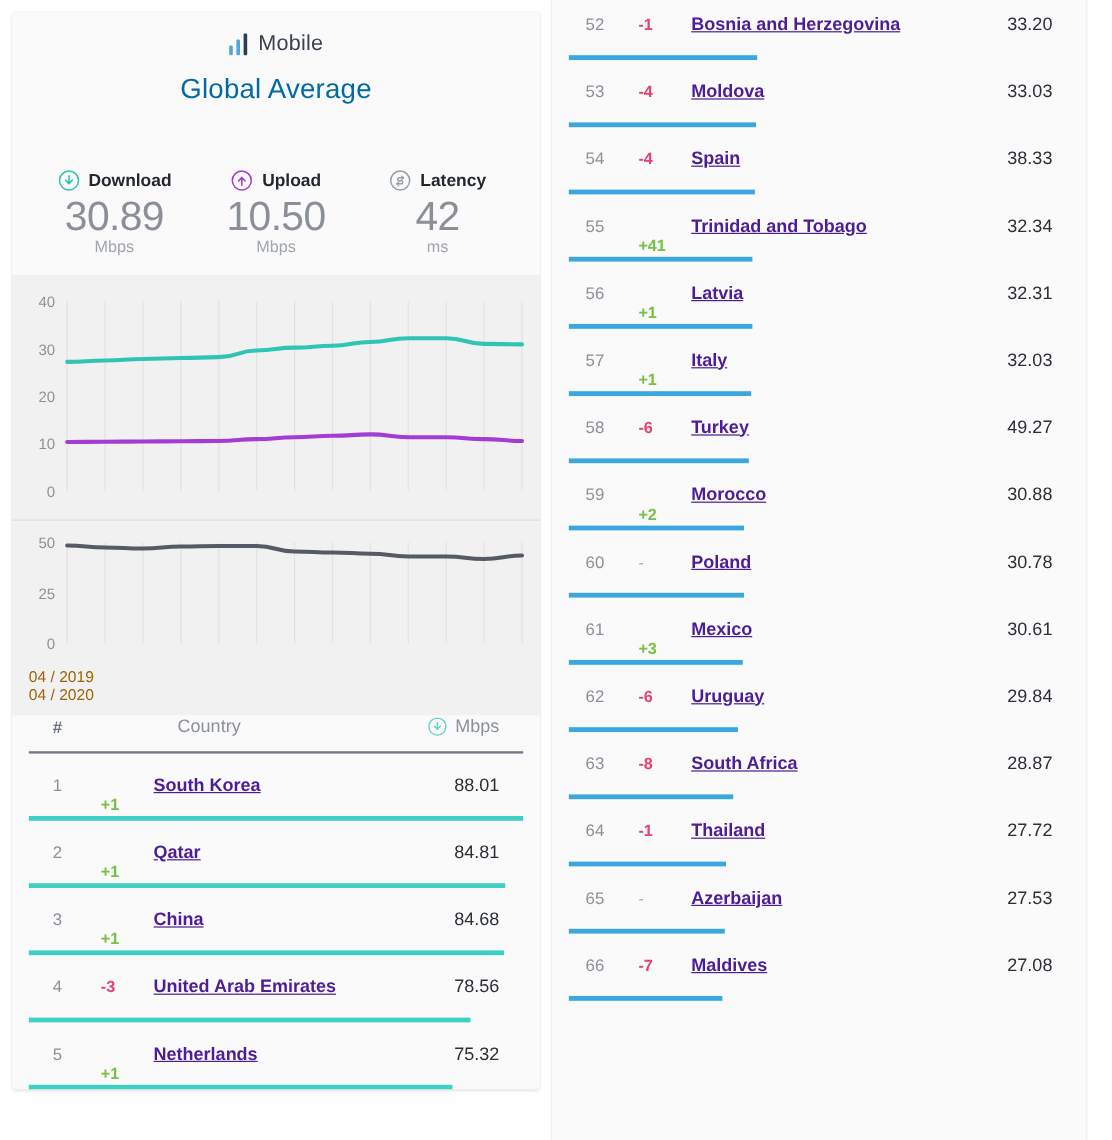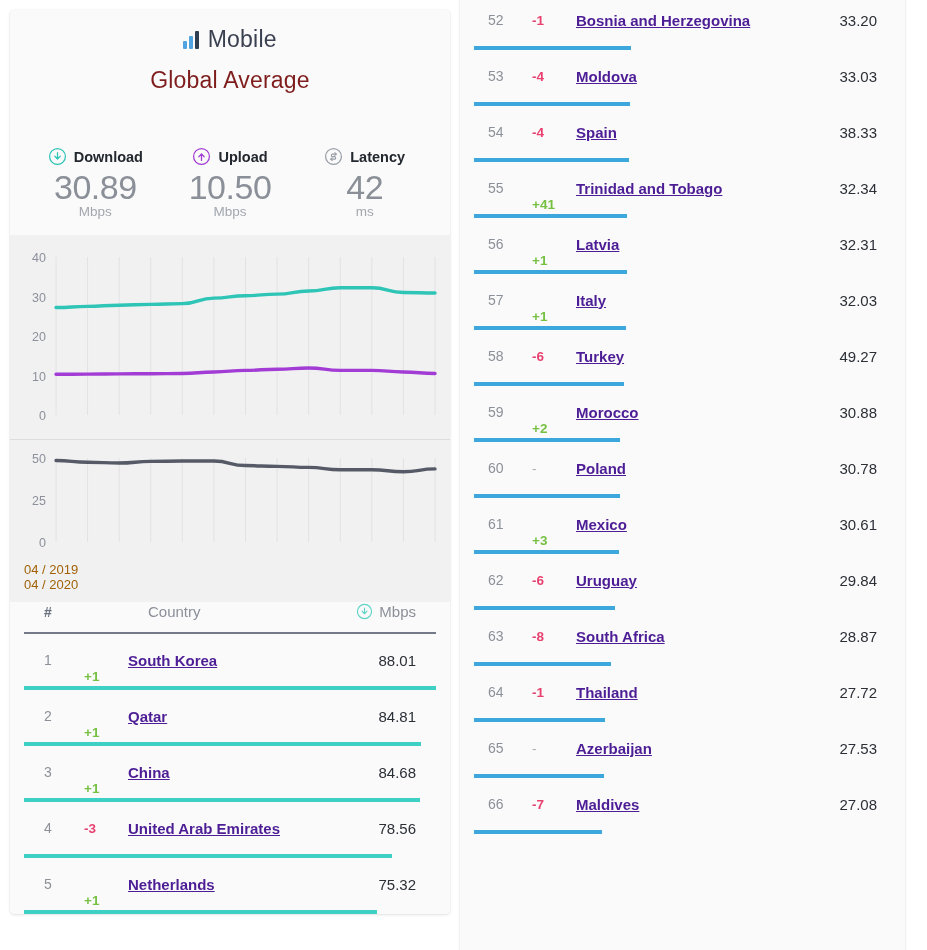--- a/index.html
+++ b/index.html
@@ -17,29 +17,29 @@
     width: 440px; background: #fafafa;
     border-radius: 4px;
     box-shadow: 0 1px 3px rgba(0,0,0,.10), 0 0 0 1px rgba(0,0,0,.02);
     overflow: hidden;
   }
 
   .card-title {
     display: flex; align-items: center; justify-content: center;
     gap: 9px; padding: 16px 0 4px 0;
   }
-  .card-title .label { font-size: 23px; color: #3b4151; font-weight: 400; letter-spacing: .2px; }
+  .card-title .label { font-size: 18px; color: #3b4151; font-weight: 400; letter-spacing: .2px; }
   .bars-icon { display: flex; align-items: flex-end; gap: 2.5px; height: 18px; }
   .bars-icon i { display: block; width: 3.5px; border-radius: 1px; background: #4ea3e0; }
   .bars-icon i:nth-child(1) { height: 8px; }
   .bars-icon i:nth-child(2) { height: 13px; background:#4ea3e0; }
   .bars-icon i:nth-child(3) { height: 18px; background:#2c3e50; }
 
   .global-avg {
-    text-align: center; font-size: 23px; color: #7f1d1d;
+    text-align: center; font-size: 23px; color: #0369a1;
     font-weight: 400; padding: 10px 0 9px 0; letter-spacing: .2px;
   }
 
   .metrics { display: flex; padding: 0 18px 16px 18px; margin-top: 44px; }
   .metric { flex: 1; text-align: center; }
   .metric-head { display: flex; align-items: center; justify-content: center; gap: 7px; }
   .metric-head .name { font-size: 14.5px; color: #23272e; font-weight: 600; }
   .metric-icon { width: 19px; height: 19px; display: block; }
   .metric-value {
     font-size: 34px; color: #8a8f98; font-weight: 300;

